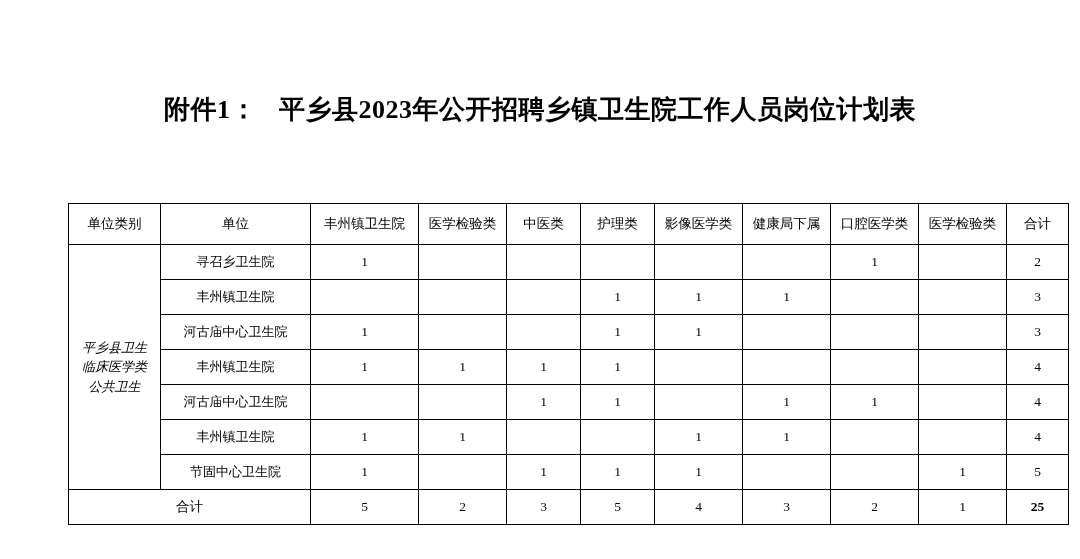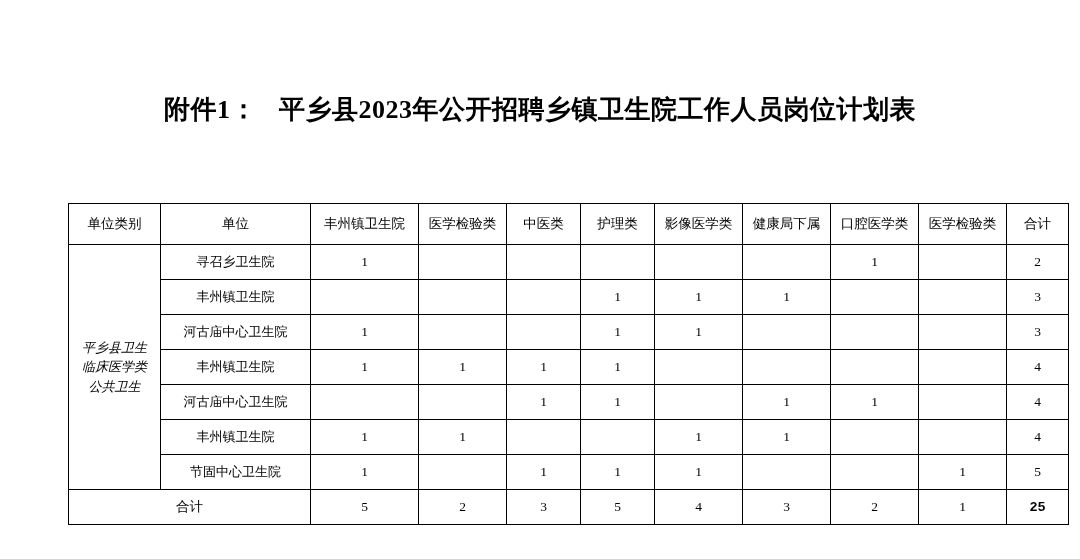--- a/index.html
+++ b/index.html
@@ -83,21 +83,20 @@
     font-size: 13px;
   }
   .num-cell {
     font-size: 13.5px;
   }
   .sum-row td {
     font-size: 13.5px;
   }
   .sum-row td.grand {
     font-weight: bold;
-    font-family: Liberation Mono, monospace;
   }
   .sum-label {
     font-size: 13.5px;
   }
 </style>
 </head>
 <body>
 
 <div class="page">
 

